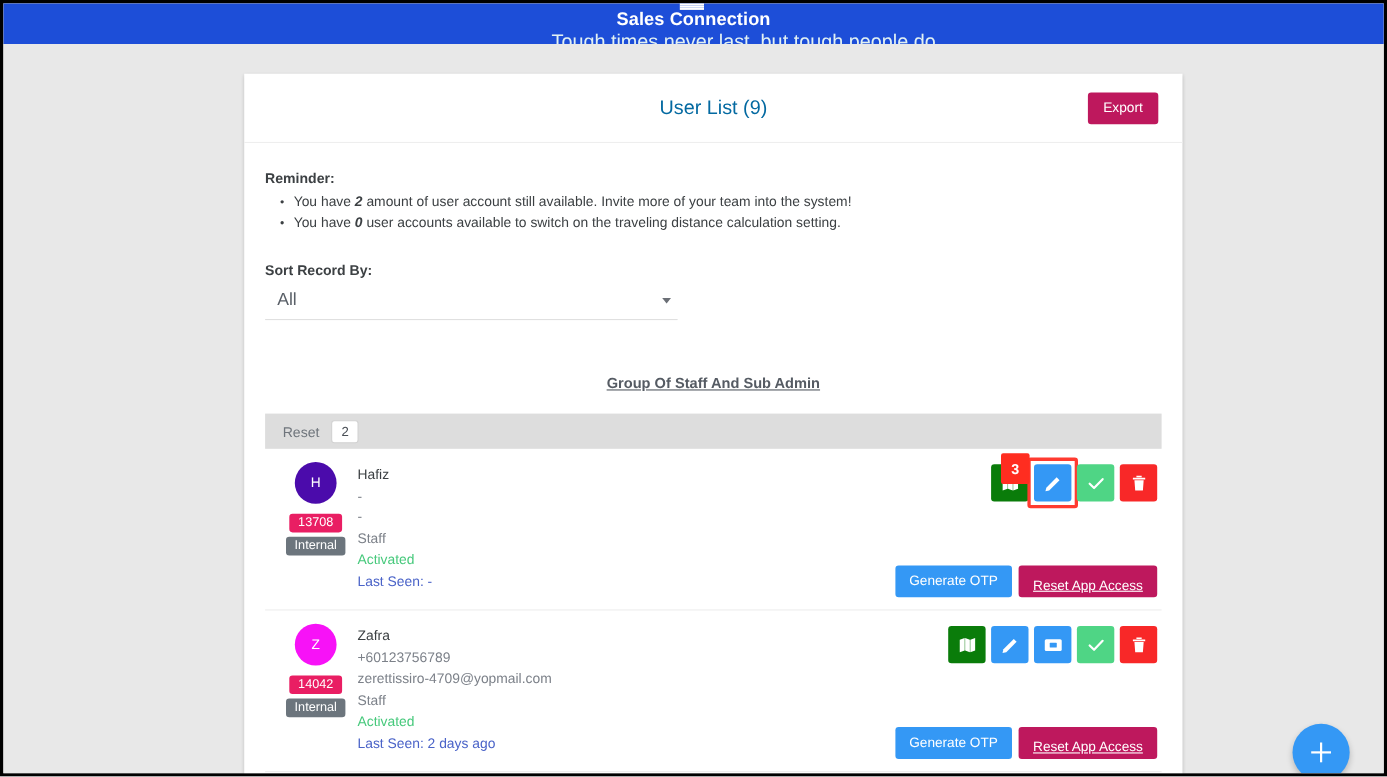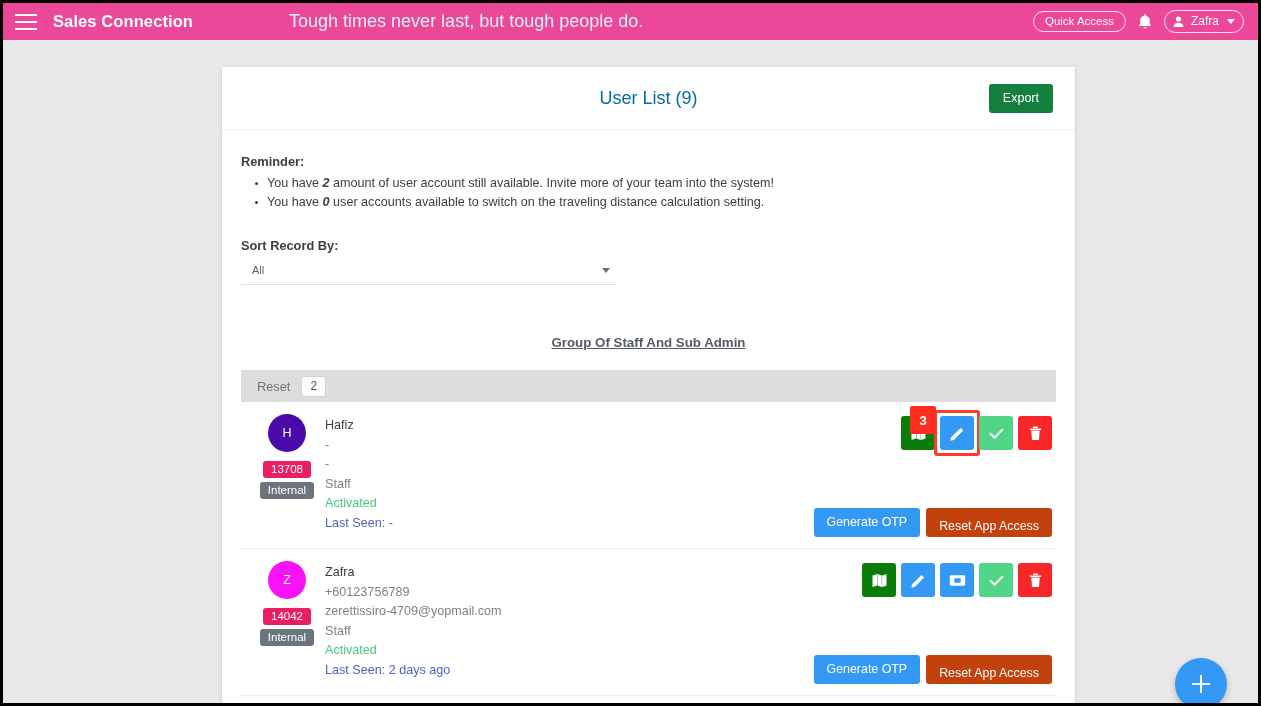--- a/index.html
+++ b/index.html
@@ -131,21 +131,21 @@
     font-size: 12.8px; font-weight: bold; color: #3c4043;
     margin-bottom: 8px;
   }
   .sort-select {
     width: 375px;
     border: none; border-bottom: 1px solid #e0e0e0;
     display: flex; align-items: center; justify-content: space-between;
     padding: 3px 6px 8px 11px;
     cursor: pointer; background: transparent;
   }
-  .sort-select-value { font-size: 11px; color: #5a6068; text-align: right; }
+  .sort-select-value { font-size: 16px; color: #5a6068; text-align: right; }
   .sort-caret {
     width: 0; height: 0;
     border-left: 4.5px solid transparent;
     border-right: 4.5px solid transparent;
     border-top: 5px solid #6b6f76;
   }
 
   
   .group-title {
     text-align: center;
@@ -257,24 +257,24 @@
     position: absolute; right: 4px; bottom: 11px;
     display: flex; gap: 6px;
   }
   .otp-btn {
     background: #3498f5; color: #ffffff;
     border: none; border-radius: 3px;
     font-size: 12.4px; font-family: inherit;
     padding: 7px 13px 8px; cursor: pointer; white-space: nowrap;
   }
   .reset-btn {
-    background: #c2410c; color: #ffffff;
+    background: #be185d; color: #ffffff;
     border: none; border-radius: 3px;
     font-size: 12.4px; font-family: inherit;
-    padding: 7px 13px 0; cursor: pointer; white-space: nowrap;
+    padding: 7px 13px 0; cursor: pointer; white-space: nowrap; text-decoration: underline;
   }
 
   
   .fab {
     position: absolute;
     left: 1172px; top: 618px;
     width: 52px; height: 52px;
     border-radius: 50%;
     background: #3498f5;
     border: none; cursor: pointer;
@@ -286,21 +286,21 @@
     content: ""; position: absolute; background: #ffffff;
   }
   .fab::before { width: 18px; height: 2px; }
   .fab::after  { width: 2px; height: 18px; }
 </style>
 </head>
 <body>
 
 <div class="screen">
 
-  <div class="topbar" style="background: #ec4899;">
+  <div class="topbar" style="background: #1d4ed8; flex-direction: column;">
     <div class="hamburger">
       <span></span>
         <span></span>
         <span></span>
     </div>
     <div class="brand">Sales Connection</div>
     <div class="quote">Tough times never last, but tough people do.</div>
 
     <div class="topbar-right">
       <div class="quick-access">Quick Access</div>
@@ -320,21 +320,21 @@
       </div>
     </div>
   </div>
 
   <div class="body-area">
 
     <div class="card">
 
       <div class="card-head">
         <div class="card-title">User List (9)</div>
-        <button class="export-btn" style="background: #15803d; text-align: center;">Export</button>
+        <button class="export-btn" style="background: #be185d; text-align: center;">Export</button>
       </div>
 
       <div class="reminder">
         <div class="reminder-title">Reminder:</div>
         <ul>
           <li>
             <span>You have </span><i>2</i><span> amount of user account still available. Invite more of your team into the system!</span>
           </li>
           <li>
             <span>You have </span><i>0</i><span> user accounts available to switch on the traveling distance calculation setting.</span>

